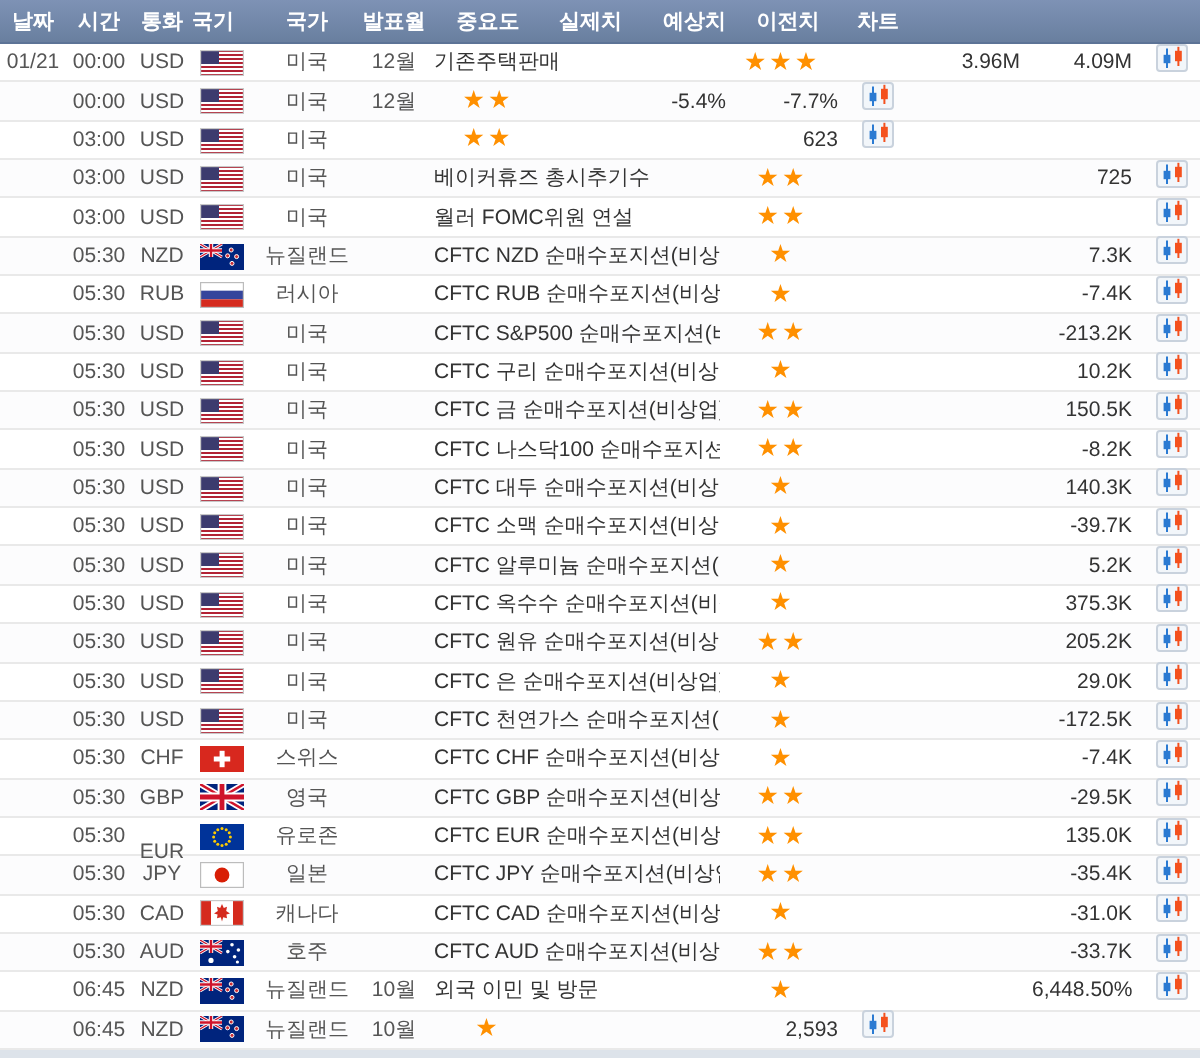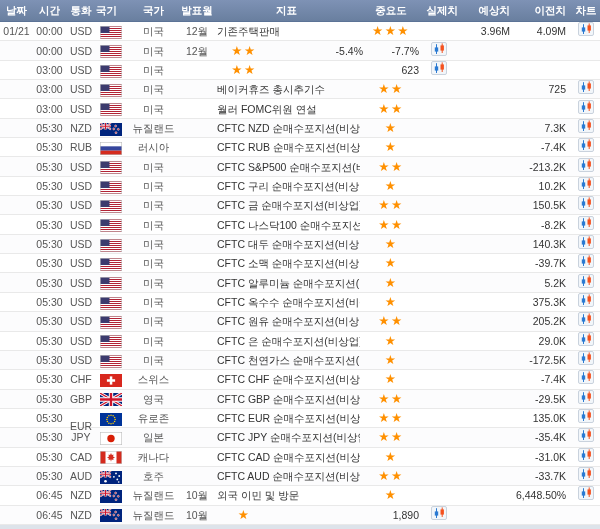--- a/index.html
+++ b/index.html
@@ -61,25 +61,24 @@
 <body>
 
 <div class="calendar">
   <div class="hdr" id="hdr">
       <div class="hcell" style="width: 33px; text-align: center;">날짜</div>
       <div class="hcell" style="width: 33px; text-align: center;">시간</div>
       <div class="hcell" style="width: 30px; text-align: center;">통화</div>
       <div class="hcell" style="width: 30px; text-align: left;">국기</div>
       <div class="hcell" style="width: 55px; text-align: center;">국가</div>
       <div class="hcell" style="width: 32px; text-align: center;">발표월</div>
-      <div class="hcell" style="width: 147px; text-align: center;">지표</div>
       <div class="hcell" style="width: 62px; text-align: center;">중요도</div>
       <div class="hcell" style="width: 42px; text-align: right; padding-right: 6px;">실제치</div>
       <div class="hcell" style="width: 52px; text-align: right; padding-right: 6px;">예상치</div>
-      <div class="hcell" style="width: 56px; text-align: right; padding-right: 6px;">이전치</div>
+      <div class="hcell" style="width: 56px; text-align: center; padding-right: 6px;">이전치</div>
       <div class="hcell" style="width: 28px; text-align: center;">차트</div>
     </div>
   <div id="tbody">
       <div class="row">
         <div class="cell c-center" style="width: 33px;">01/21</div>
         <div class="cell c-center" style="width: 33px;">00:00</div>
         <div class="cell c-center" style="width: 30px;">USD</div>
         <div class="cell c-center" style="width: 30px;"><span class="flag-wrap">
             <svg width="22" height="13" viewBox="0 0 22 13">
               <rect width="22" height="13" fill="#b22234"></rect>
@@ -917,21 +916,21 @@
                 <circle cx="18.3" cy="6.3" r="1"></circle>
                 <circle cx="16" cy="9.7" r="1"></circle>
               </g>
             </svg>
           </span></div>
         <div class="cell c-center" style="width: 55px;">뉴질랜드</div>
         <div class="cell c-center" style="width: 32px;">10월</div>
         <div class="cell c-center" style="width: 62px;"><span class="stars">★</span></div>
         <div class="cell c-right val" style="width: 42px;"></div>
         <div class="cell c-right val" style="width: 52px;"></div>
-        <div class="cell c-right val" style="width: 56px;">1,890</div>
+        <div class="cell c-right val" style="width: 56px;">2,593</div>
         <div class="cell c-center" style="width: 28px;"><button class="chart-btn">
             <svg width="13" height="12" viewBox="0 0 13 12">
               <line x1="3.5" y1="1.2" x2="3.5" y2="11" stroke="#2a7ad2" stroke-width="1"></line>
               <rect x="1.8" y="4.4" width="3.4" height="4.2" fill="#2a7ad2"></rect>
               <line x1="9.2" y1="0.4" x2="9.2" y2="10" stroke="#f4511e" stroke-width="1"></line>
               <rect x="7.5" y="2.4" width="3.4" height="5.2" fill="#f4511e"></rect>
             </svg>
           </button></div>
       </div>
     </div>

